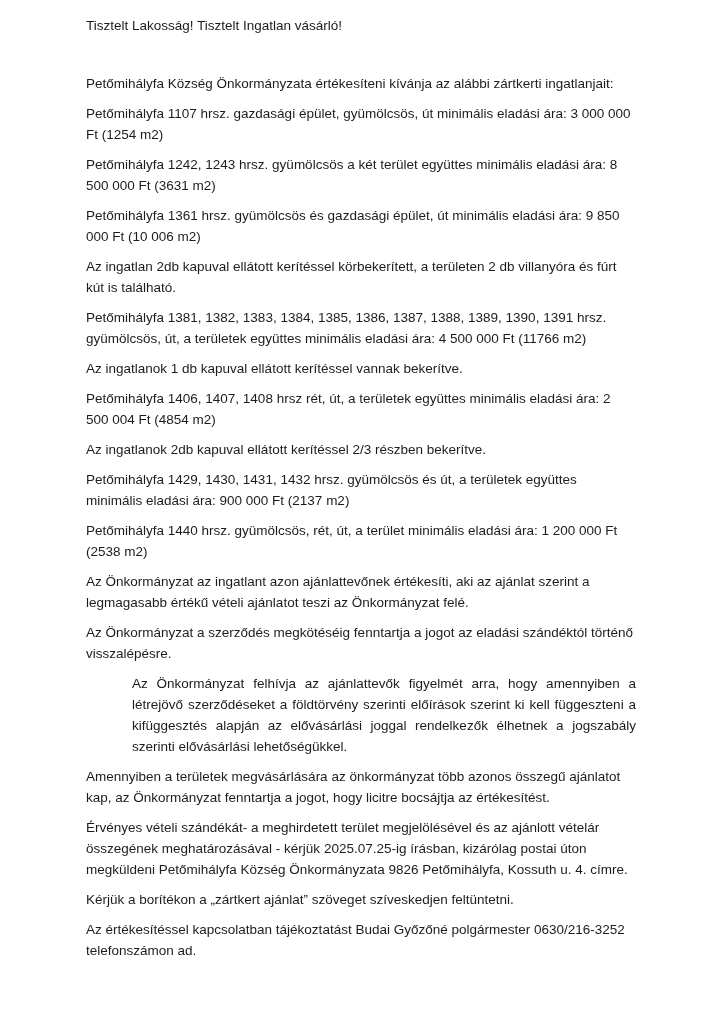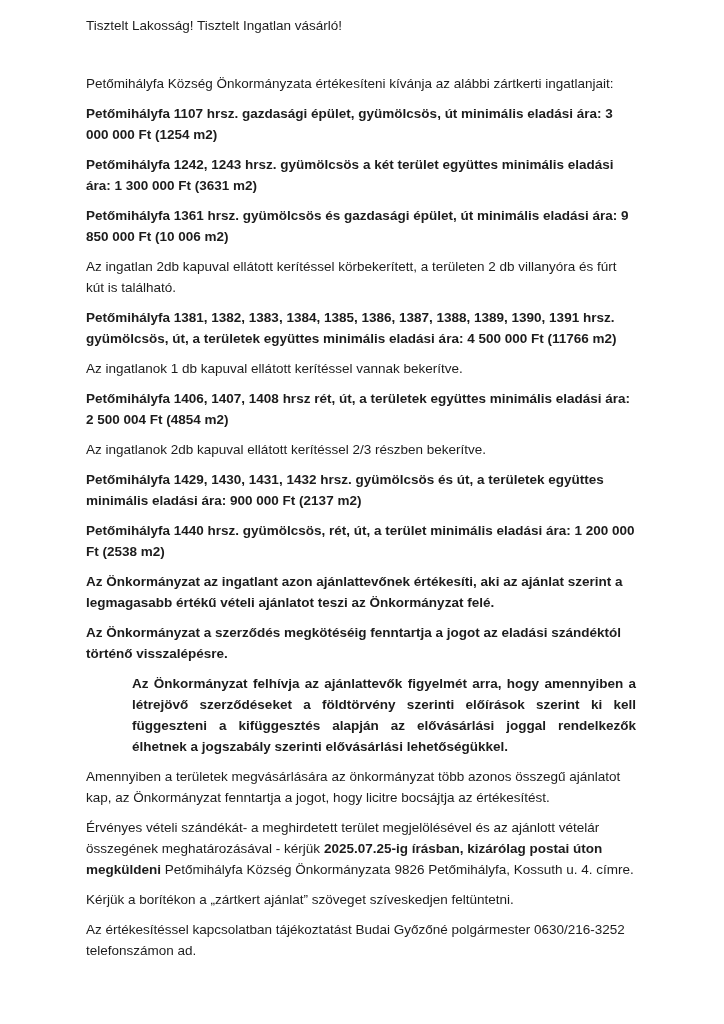--- a/index.html
+++ b/index.html
@@ -23,37 +23,37 @@
     line-height: 21px;
   }
   .para {
     margin: 0 0 9px 0;
     text-align: left;
   }
   .salutation {
     margin-bottom: 37px;
   }
   .bold, .para.bold, span.bold {
-    font-weight: bold;
+    font-weight: normal;
   }
   .align-justify {
     text-align: justify;
     margin-left: 46px;
   }
 </style>
 </head>
 <body>
 
 <div class="doc">
   <p class="para salutation">Tisztelt Lakosság! Tisztelt Ingatlan vásárló!</p>
 
   <div>
       <p class="para"><span>Petőmihályfa Község Önkormányzata értékesíteni kívánja az alábbi zártkerti ingatlanjait:</span></p>
       <p class="para bold"><span>Petőmihályfa 1107 hrsz. gazdasági épület, gyümölcsös, út minimális eladási ára: 3 000 000 Ft (1254 m2)</span></p>
-      <p class="para bold"><span>Petőmihályfa 1242, 1243 hrsz. gyümölcsös a két terület együttes minimális eladási ára: 1 300 000 Ft (3631 m2)</span></p>
+      <p class="para bold"><span>Petőmihályfa 1242, 1243 hrsz. gyümölcsös a két terület együttes minimális eladási ára: 8 500 000 Ft (3631 m2)</span></p>
       <p class="para bold"><span>Petőmihályfa 1361 hrsz. gyümölcsös és gazdasági épület, út minimális eladási ára: 9 850 000 Ft (10 006 m2)</span></p>
       <p class="para"><span>Az ingatlan 2db kapuval ellátott kerítéssel körbekerített, a területen 2 db villanyóra és fúrt kút is található.</span></p>
       <p class="para bold"><span>Petőmihályfa 1381, 1382, 1383, 1384, 1385, 1386, 1387, 1388, 1389, 1390, 1391 hrsz. gyümölcsös, út, a területek együttes minimális eladási ára: 4 500 000 Ft (11766 m2)</span></p>
       <p class="para"><span>Az ingatlanok 1 db kapuval ellátott kerítéssel vannak bekerítve.</span></p>
       <p class="para bold"><span>Petőmihályfa 1406, 1407, 1408 hrsz rét, út, a területek együttes minimális eladási ára: 2 500 004 Ft (4854 m2)</span></p>
       <p class="para"><span>Az ingatlanok 2db kapuval ellátott kerítéssel 2/3 részben bekerítve.</span></p>
       <p class="para bold"><span>Petőmihályfa 1429, 1430, 1431, 1432 hrsz. gyümölcsös és út, a területek együttes minimális eladási ára: 900 000 Ft (2137 m2)</span></p>
       <p class="para bold"><span>Petőmihályfa 1440 hrsz. gyümölcsös, rét, út, a terület minimális eladási ára: 1 200 000 Ft (2538 m2)</span></p>
       <p class="para bold"><span>Az Önkormányzat az ingatlant azon ajánlattevőnek értékesíti, aki az ajánlat szerint a legmagasabb értékű vételi ajánlatot teszi az Önkormányzat felé.</span></p>
       <p class="para bold"><span>Az Önkormányzat a szerződés megkötéséig fenntartja a jogot az eladási szándéktól történő visszalépésre.</span></p>

